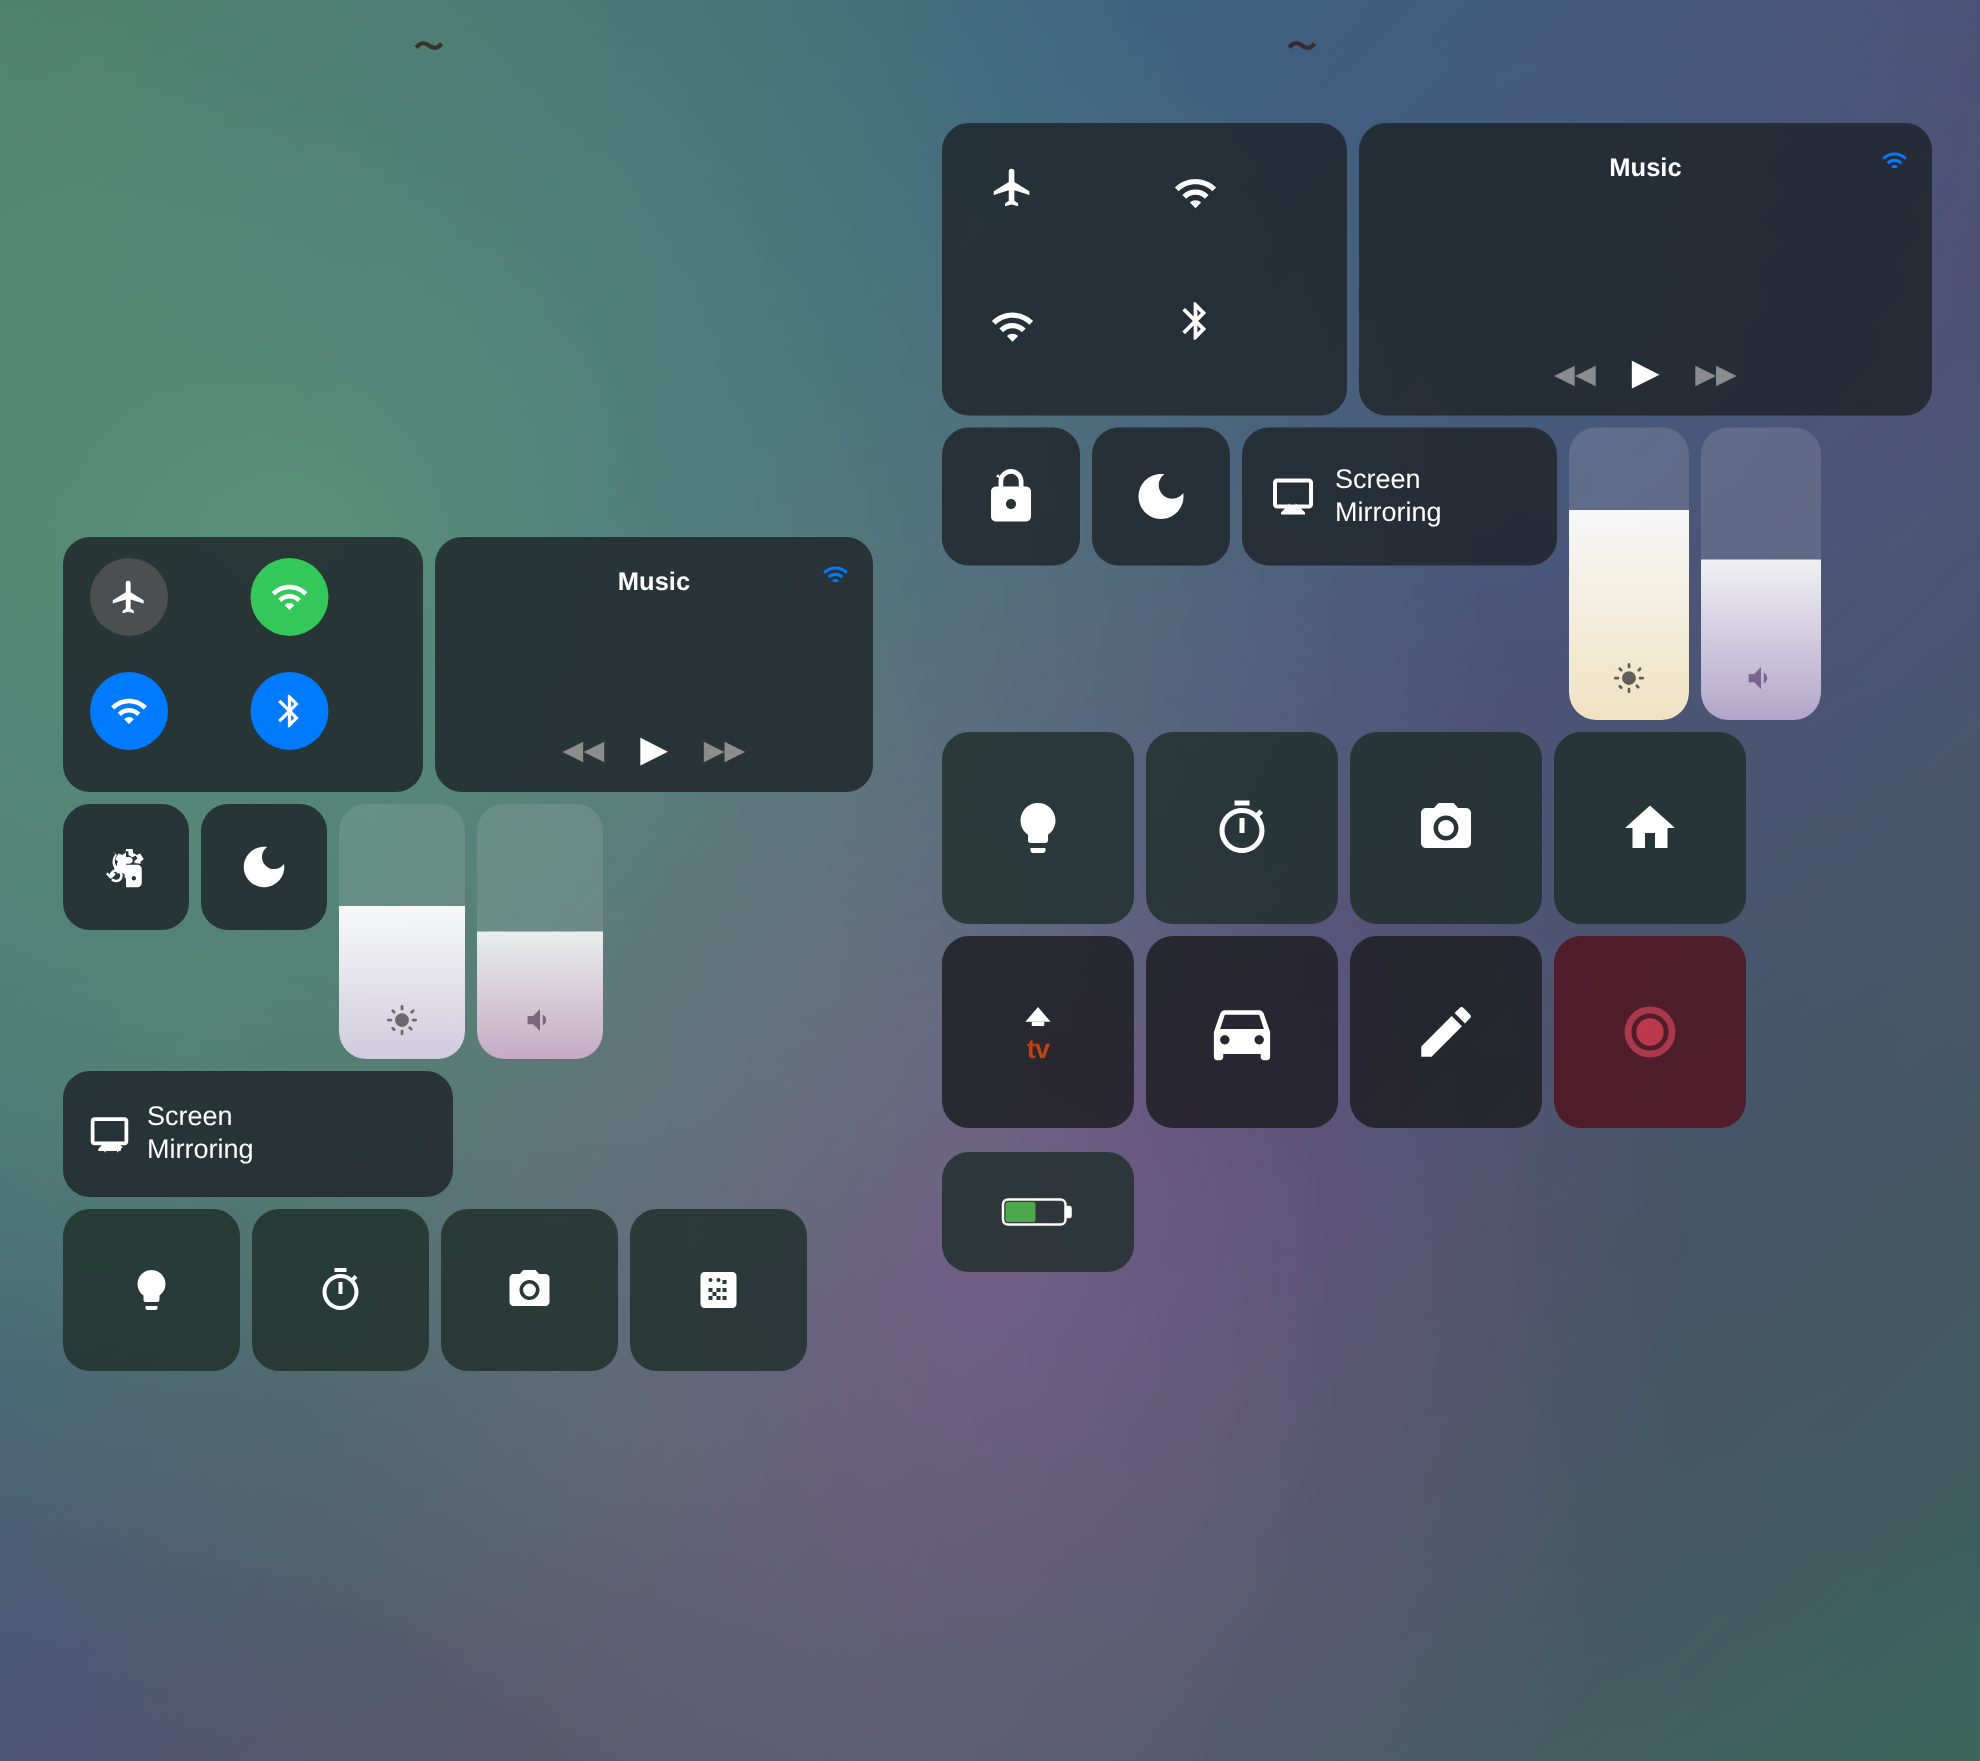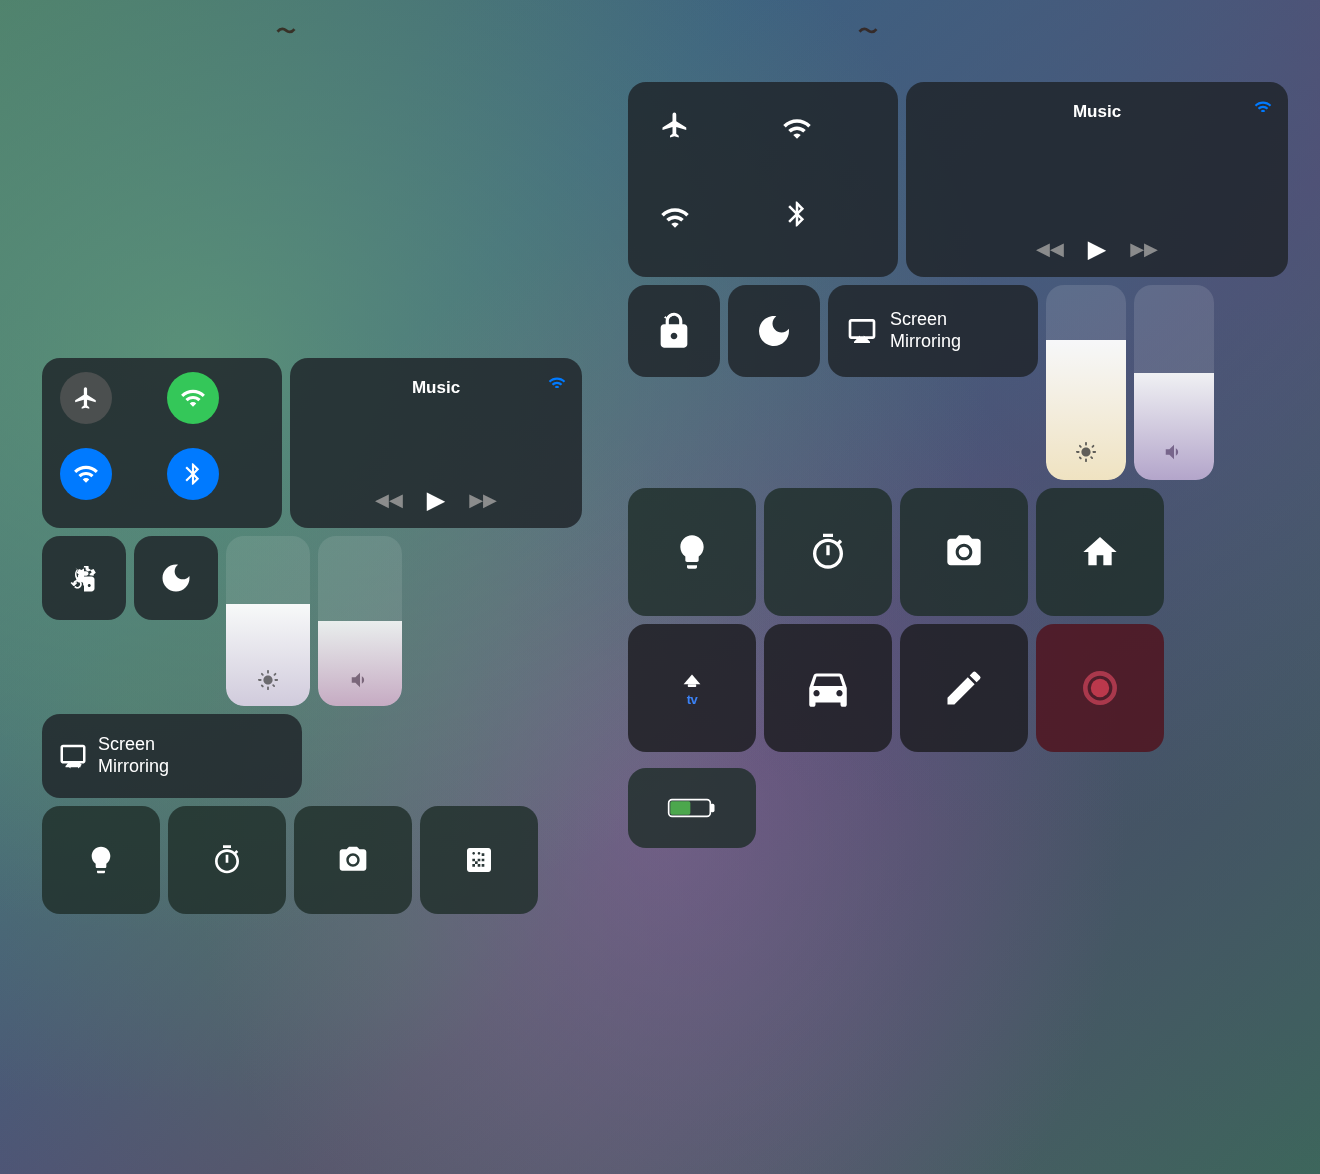--- a/index.html
+++ b/index.html
@@ -615,21 +615,21 @@
       </svg>
     </div>
   </div>
 
   <div class="right-bottom-row">
     <div class="appletv-tile">
       <svg width="28" height="20" viewBox="0 0 40 28" fill="white">
         <path d="M8 20 L20 6 L32 20 Z" fill="white"></path>
         <rect x="14" y="20" width="12" height="4" rx="1" fill="white"></rect>
       </svg>
-      <span style="font-size:13px; color:#3b82f6; letter-spacing:-0.5px;"> tv</span>
+      <span style="font-size:18px; color:#c2410c; letter-spacing:-0.5px;"> tv</span>
     </div>
     <div class="car-tile">
       <svg width="50" height="50" viewBox="0 0 24 24" fill="white">
         <path d="M18.92 6.01C18.72 5.42 18.16 5 17.5 5h-11c-.66 0-1.21.42-1.42 1.01L3 12v8c0 .55.45 1 1 1h1c.55 0 1-.45 1-1v-1h12v1c0 .55.45 1 1 1h1c.55 0 1-.45 1-1v-8l-2.08-5.99zM6.5 16c-.83 0-1.5-.67-1.5-1.5S5.67 13 6.5 13s1.5.67 1.5 1.5S7.33 16 6.5 16zm11 0c-.83 0-1.5-.67-1.5-1.5s.67-1.5 1.5-1.5 1.5.67 1.5 1.5-.67 1.5-1.5 1.5zM5 11l1.5-4.5h11L19 11H5z"></path>
       </svg>
     </div>
     <div class="notes-tile">
       <svg width="44" height="44" viewBox="0 0 24 24" fill="white">
         <path d="M3 17.25V21h3.75L17.81 9.94l-3.75-3.75L3 17.25zM20.71 7.04a.996.996 0 0 0 0-1.41l-2.34-2.34a.996.996 0 0 0-1.41 0l-1.83 1.83 3.75 3.75 1.83-1.83z"></path>
       </svg>

